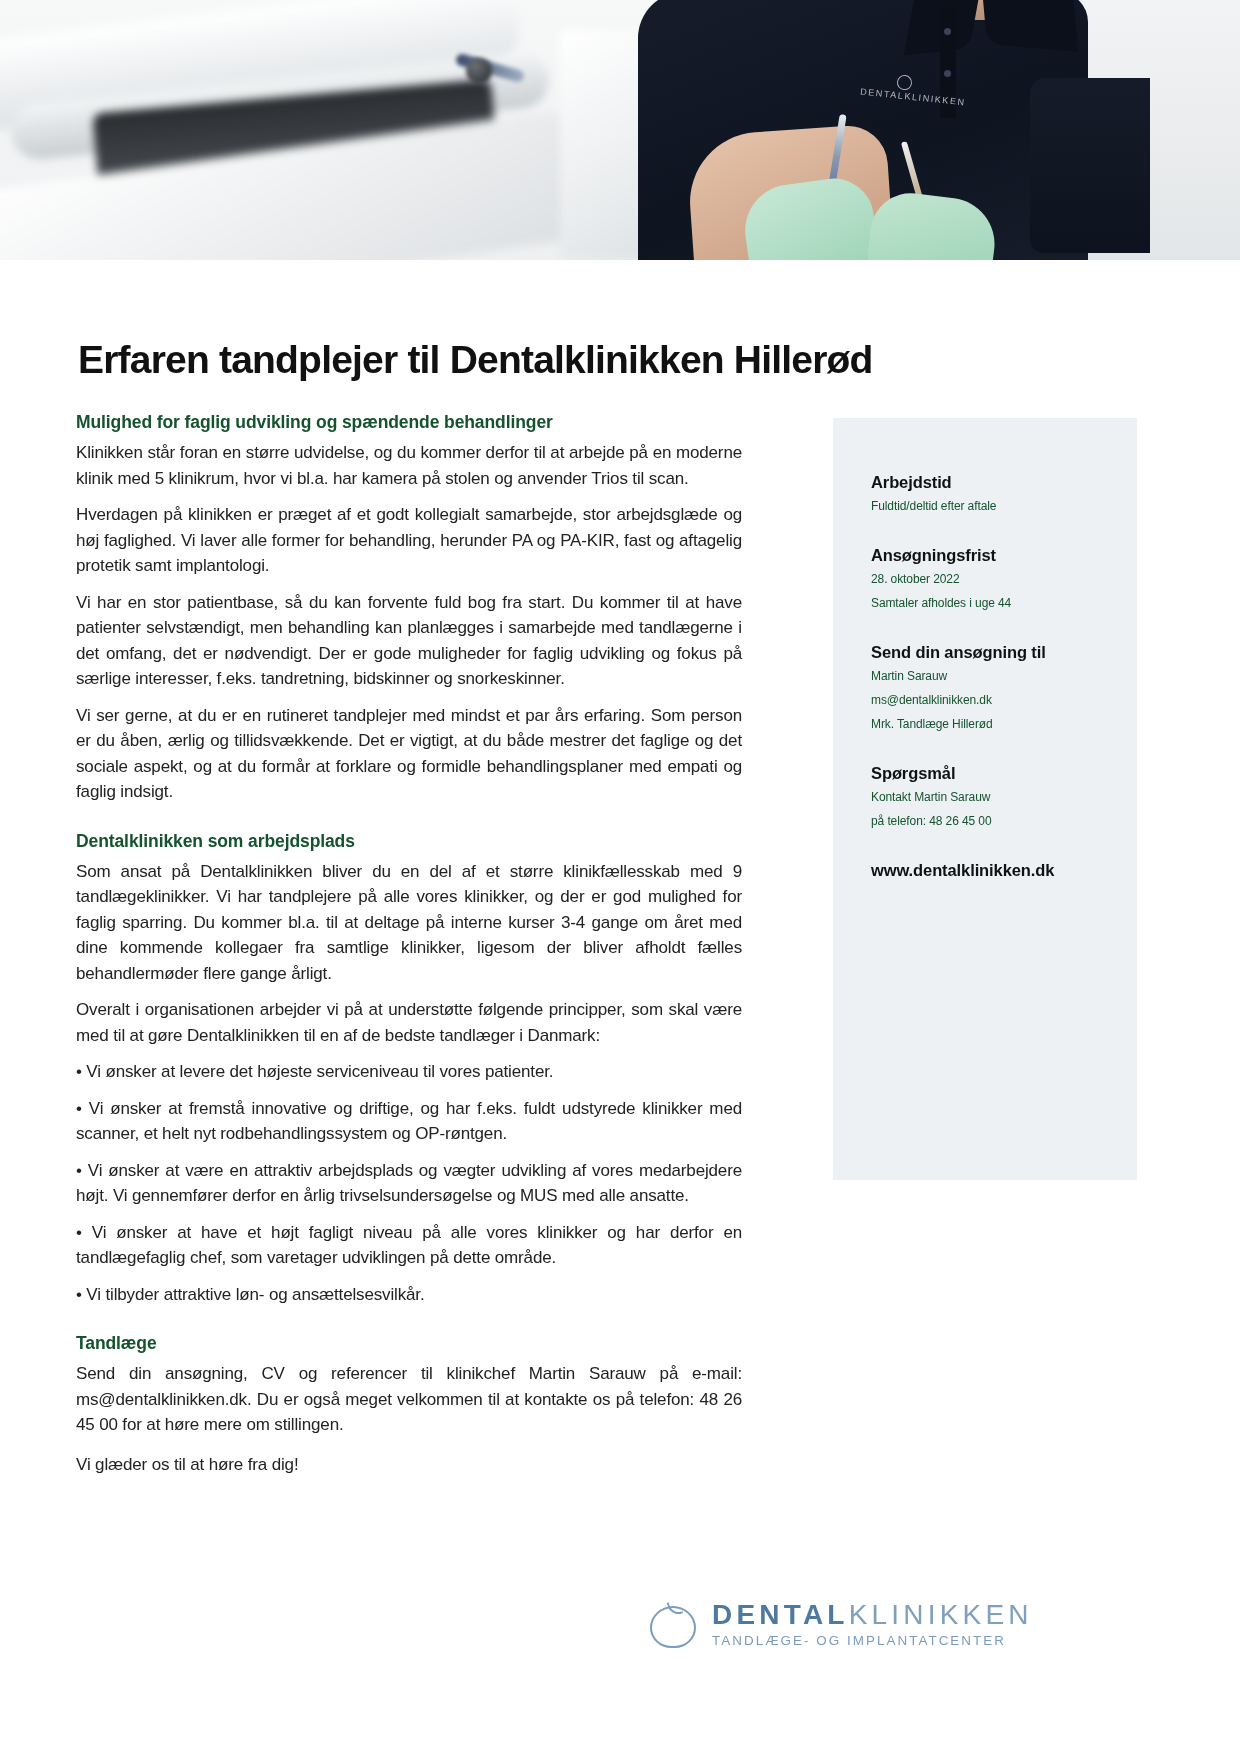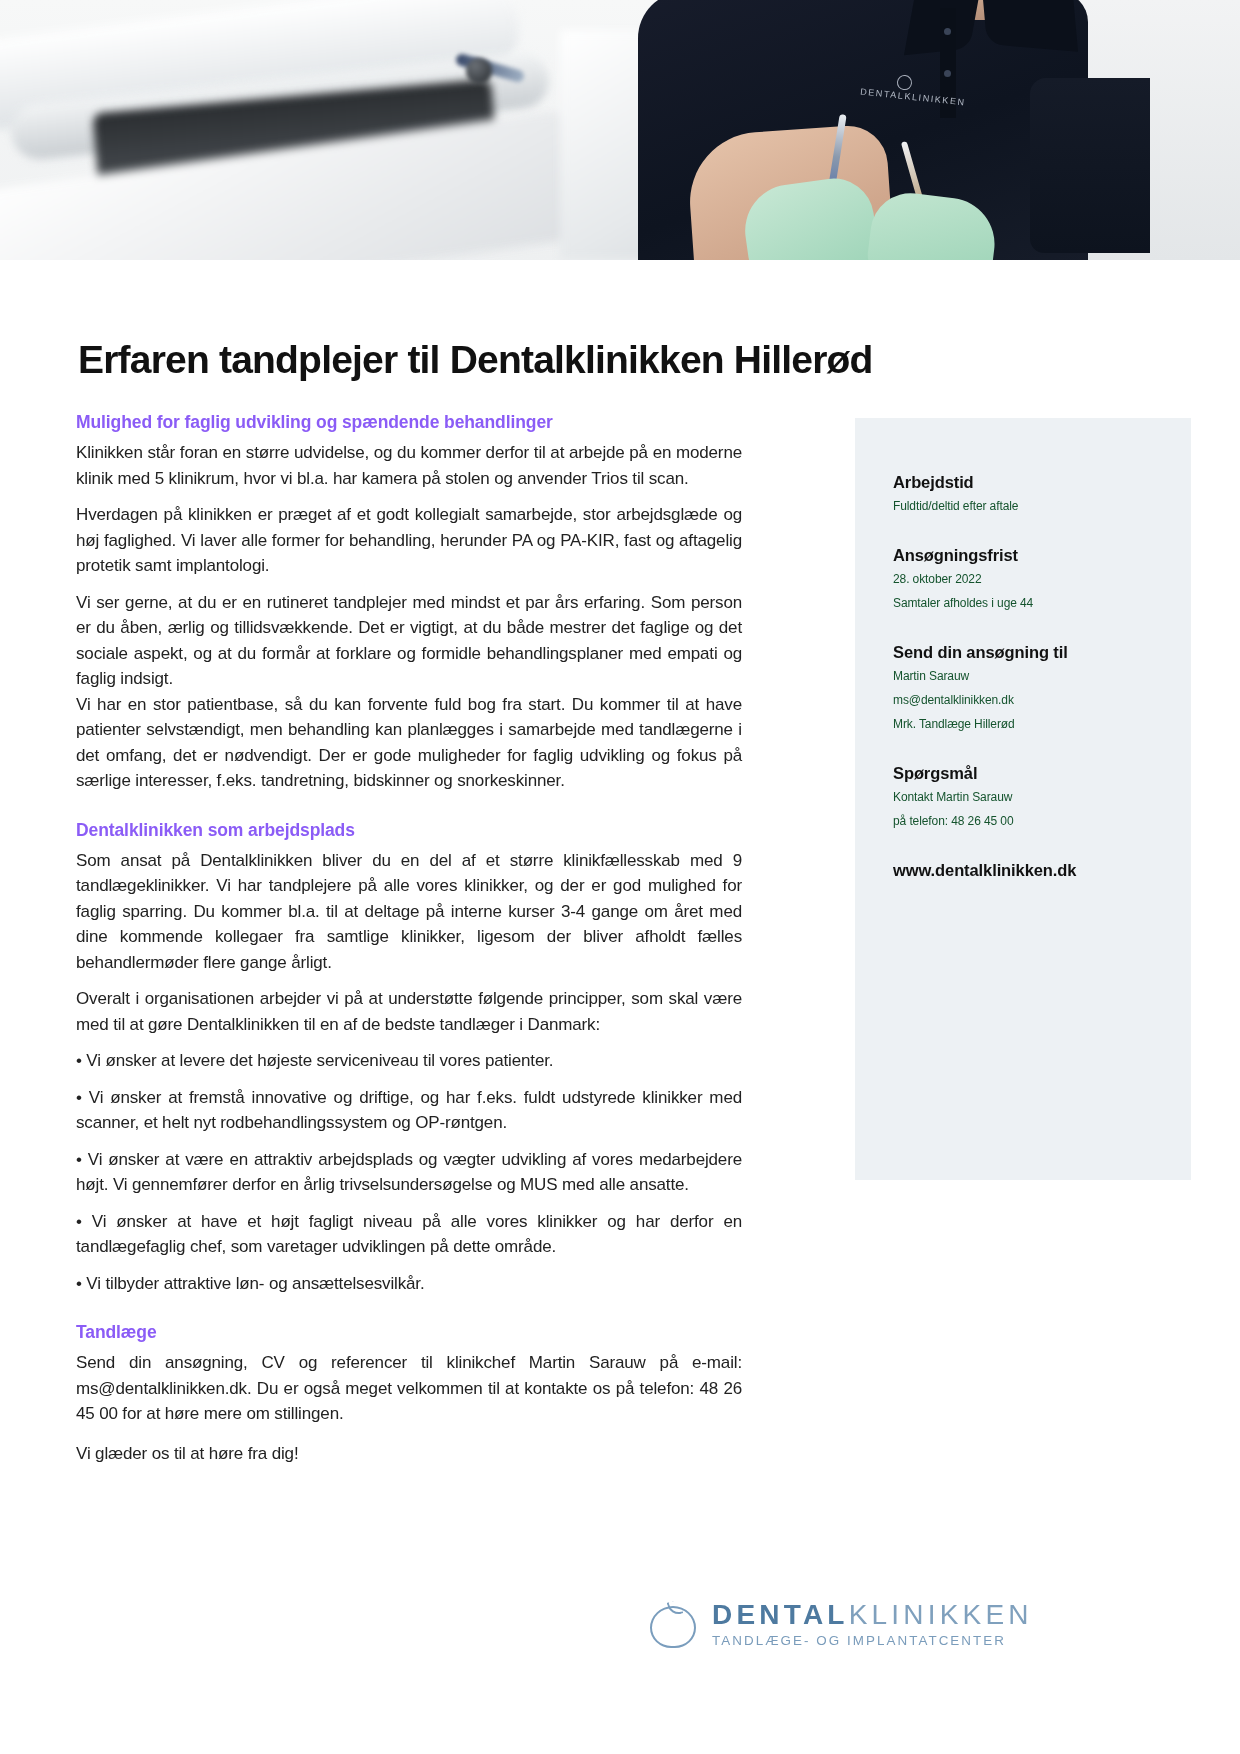--- a/index.html
+++ b/index.html
@@ -219,21 +219,21 @@
   .main-col {
     position: absolute;
     left: 76px;
     top: 412px;
     width: 666px;
   }
 
   .sec-head {
     font-size: 17.5px;
     font-weight: bold;
-    color: #8b5cf6;
+    color: #14532d;
     margin-bottom: 7px;
     letter-spacing: -0.1px;
   }
   .sec-head.spaced { margin-top: 26px; }
 
   p.body {
     font-size: 17px;
     line-height: 25.5px;
     color: #222222;
     text-align: justify;
@@ -247,23 +247,23 @@
     color: #222222;
     text-align: justify;
     margin-bottom: 11px;
     letter-spacing: -0.15px;
   }
   p.noj { text-align: left; }
 
   
   .sidebar {
     position: absolute;
-    left: 855px;
+    left: 833px;
     top: 418px;
-    width: 336px;
+    width: 304px;
     height: 762px;
     background: #edf1f4;
   }
   .sidebar-inner {
     padding: 55px 22px 0 38px;
   }
   .sb-block { margin-bottom: 28px; }
   .sb-block:last-child { margin-bottom: 8px; }
   .sb-head {
     font-size: 16.5px;
@@ -370,22 +370,22 @@
   </div>
 
   <h1 class="page-title">Erfaren tandplejer til Dentalklinikken Hillerød</h1>
 
   <div class="main-col">
 
     <div>
       <div class="sec-head">Mulighed for faglig udvikling og spændende behandlinger</div>
       <p class="body">Klinikken står foran en større udvidelse, og du kommer derfor til at arbejde på en moderne klinik med 5 klinikrum, hvor vi bl.a. har kamera på stolen og anvender Trios til scan.</p>
       <p class="body">Hverdagen på klinikken er præget af et godt kollegialt samarbejde, stor arbejdsglæde og høj faglighed. Vi laver alle former for behandling, herunder PA og PA-KIR, fast og aftagelig protetik samt implantologi.</p>
+      <p class="body">Vi har en stor patientbase, så du kan forvente fuld bog fra start. Du kommer til at have patienter selvstændigt, men behandling kan planlægges i samarbejde med tandlægerne i det omfang, det er nødvendigt. Der er gode muligheder for faglig udvikling og fokus på særlige interesser, f.eks. tandretning, bidskinner og snorkeskinner.</p>
       <p class="body last">Vi ser gerne, at du er en rutineret tandplejer med mindst et par års erfaring. Som person er du åben, ærlig og tillidsvækkende. Det er vigtigt, at du både mestrer det faglige og det sociale aspekt, og at du formår at forklare og formidle behandlingsplaner med empati og faglig indsigt.</p>
-      <p class="body">Vi har en stor patientbase, så du kan forvente fuld bog fra start. Du kommer til at have patienter selvstændigt, men behandling kan planlægges i samarbejde med tandlægerne i det omfang, det er nødvendigt. Der er gode muligheder for faglig udvikling og fokus på særlige interesser, f.eks. tandretning, bidskinner og snorkeskinner.</p>
     </div>
 
     <div>
       <div class="sec-head spaced">Dentalklinikken som arbejdsplads</div>
       <p class="body">Som ansat på Dentalklinikken bliver du en del af et større klinikfællesskab med 9 tandlægeklinikker. Vi har tandplejere på alle vores klinikker, og der er god mulighed for faglig sparring. Du kommer bl.a. til at deltage på interne kurser 3-4 gange om året med dine kommende kollegaer fra samtlige klinikker, ligesom der bliver afholdt fælles behandlermøder flere gange årligt.</p>
       <p class="body">Overalt i organisationen arbejder vi på at understøtte følgende principper, som skal være med til at gøre Dentalklinikken til en af de bedste tandlæger i Danmark:</p>
       <p class="bullet noj">• Vi ønsker at levere det højeste serviceniveau til vores patienter.</p>
       <p class="bullet">• Vi ønsker at fremstå innovative og driftige, og har f.eks. fuldt udstyrede klinikker med scanner, et helt nyt rodbehandlingssystem og OP-røntgen.</p>
       <p class="bullet">• Vi ønsker at være en attraktiv arbejdsplads og vægter udvikling af vores medarbejdere højt. Vi gennemfører derfor en årlig trivselsundersøgelse og MUS med alle ansatte.</p>
       <p class="bullet">• Vi ønsker at have et højt fagligt niveau på alle vores klinikker og har derfor en tandlægefaglig chef, som varetager udviklingen på dette område.</p>

